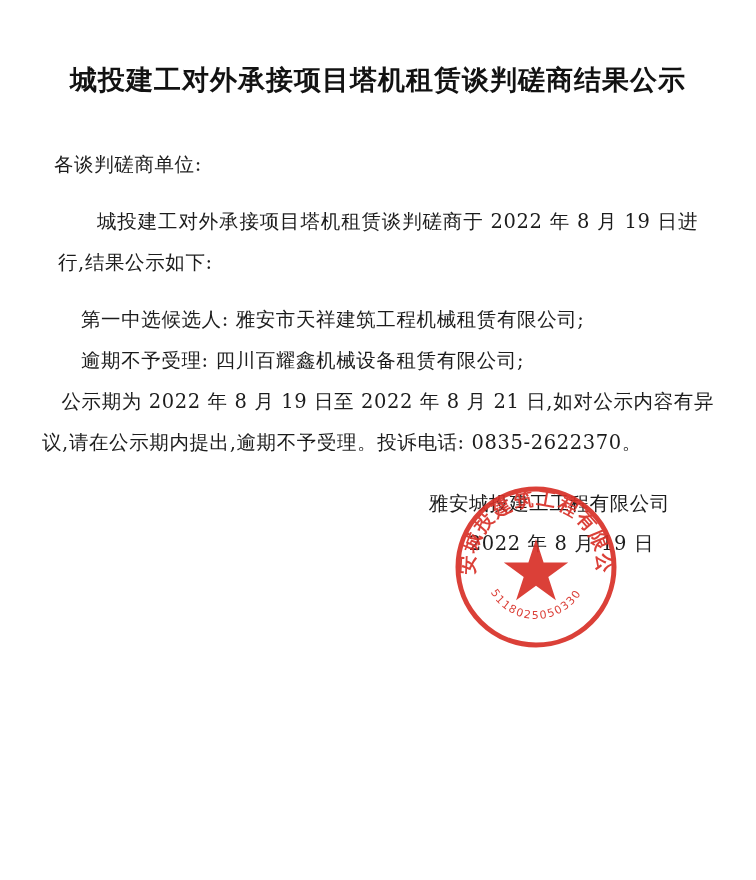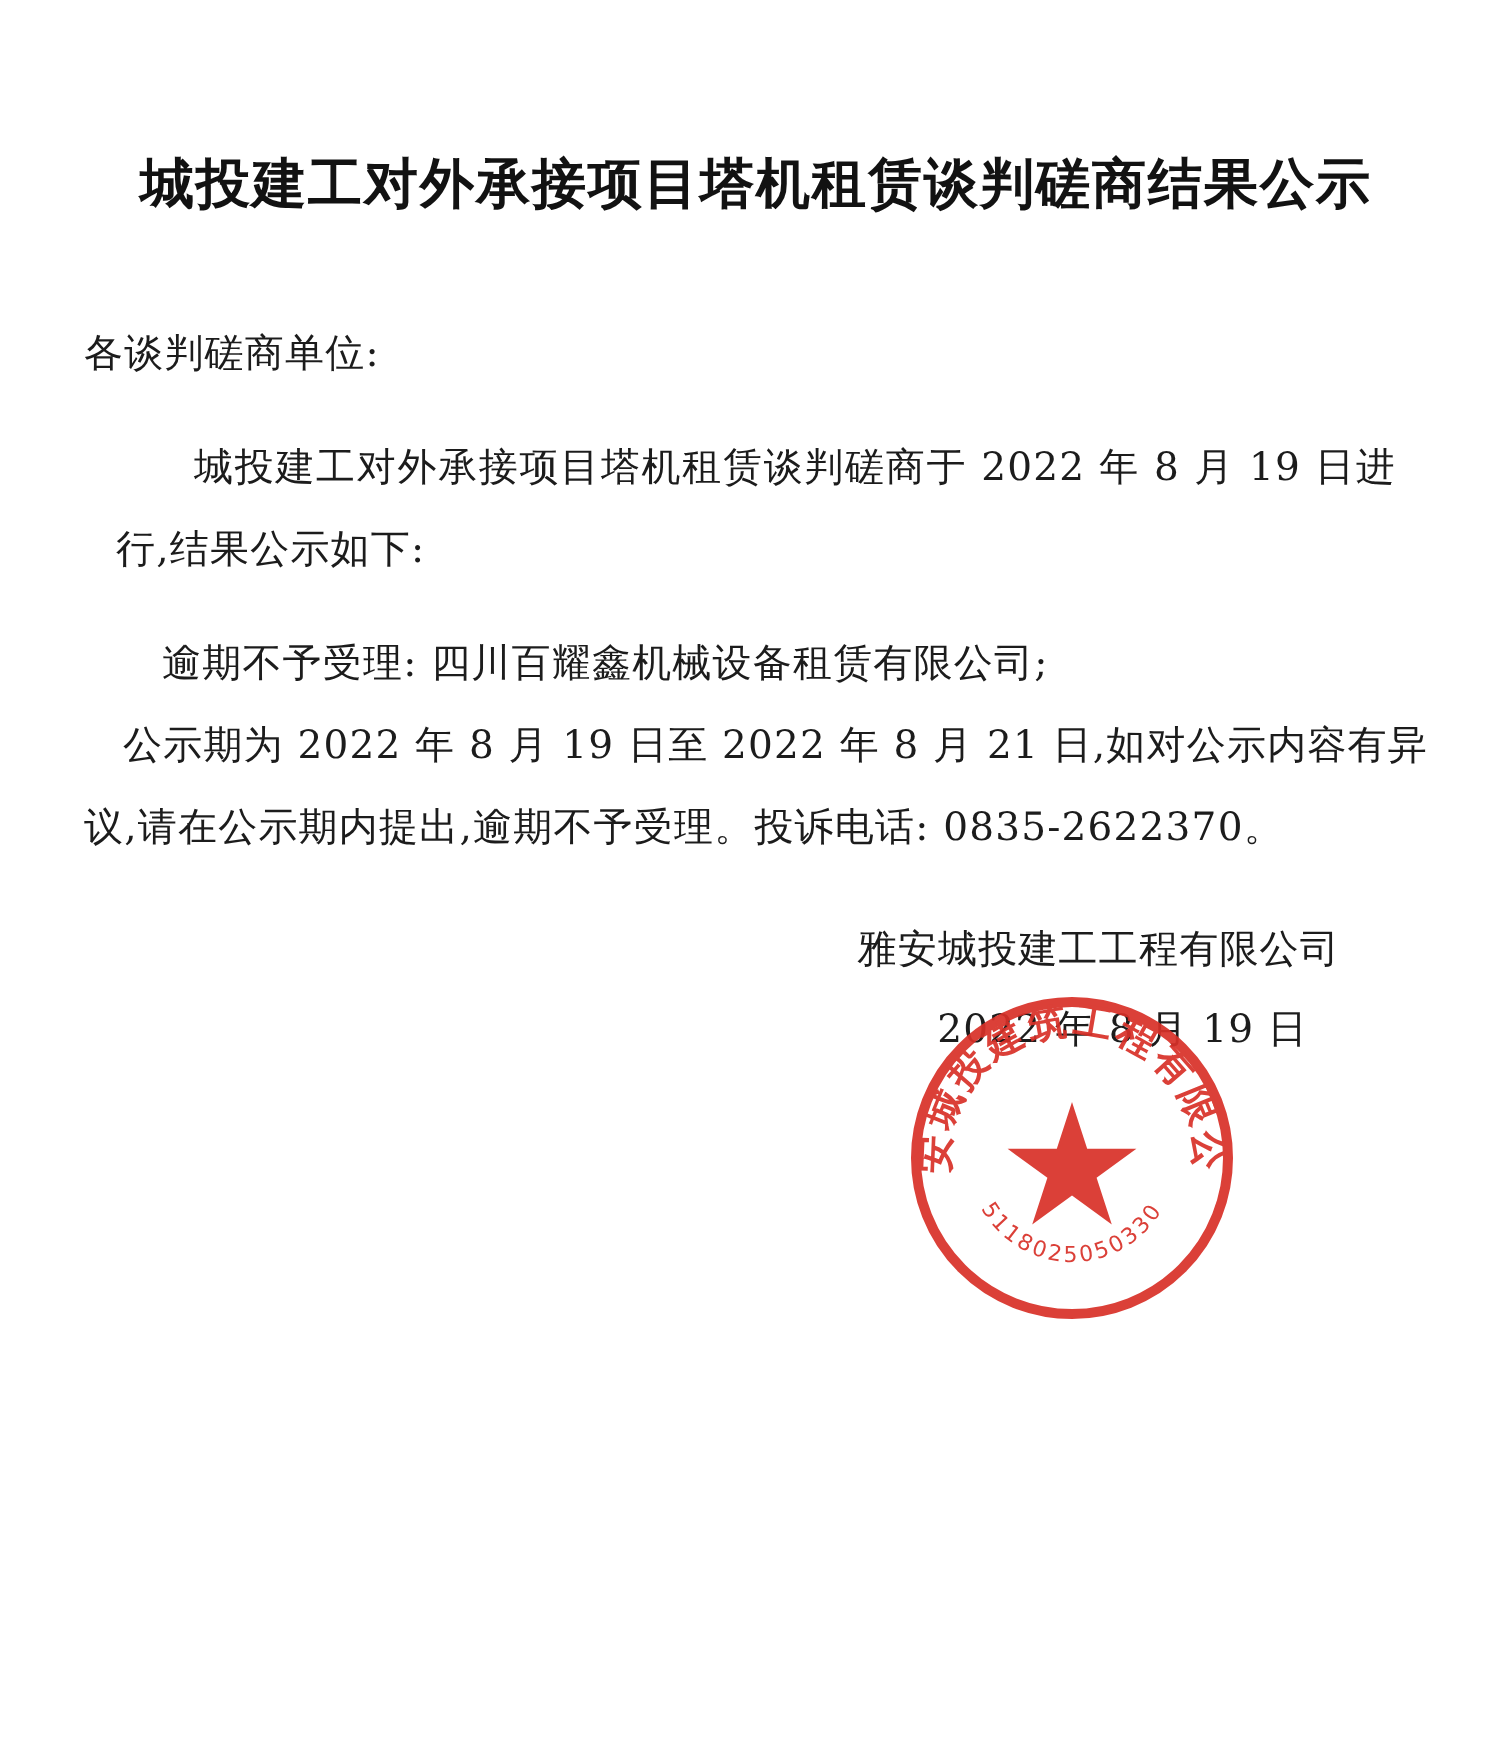--- a/index.html
+++ b/index.html
@@ -16,38 +16,38 @@
     overflow: hidden;
   }
   .page {
     position: relative;
     width: 756px;
     height: 880px;
     box-sizing: border-box;
     padding: 0 42px;
   }
   .doc-title {
-    margin: 12px;
+    margin: 0;
     padding-top: 62px;
     text-align: center;
     font-size: 27px;
     font-weight: bold;
     letter-spacing: 1px;
     font-family: "DejaVu Sans", "Liberation Sans", sans-serif;
     color: #121212;
   }
   .body-block {
     margin-top: 46px;
     font-size: 19.5px;
     line-height: 41px;
     letter-spacing: 0.6px;
     color: #1c1c1c;
   }
   .p-flush {
-    margin: 0;
+    margin: 12px;
     text-align: justify;
   }
   .p-indent {
     margin: 16px;
     text-indent: 2em;
     text-align: justify;
   }
   .p-indent-1 {
     margin: 0;
     text-indent: 2em;
@@ -91,20 +91,21 @@
 <div class="page">
 
   <h1 class="doc-title">城投建工对外承接项目塔机租赁谈判磋商结果公示</h1>
 
   <div class="body-block">
 
     <p class="p-flush">各谈判磋商单位:</p>
 
     <p class="p-indent">城投建工对外承接项目塔机租赁谈判磋商于 2022 年 8 月 19 日进行,结果公示如下:</p>
 
+    <p class="p-indent-1">第一中选候选人: 雅安市天祥建筑工程机械租赁有限公司;</p>
 
     <p class="p-indent-1">逾期不予受理: 四川百耀鑫机械设备租赁有限公司;</p>
 
 
     <p class="p-halfindent">公示期为 2022 年 8 月 19 日至 2022 年 8 月 21 日,如对公示内容有异议,请在公示期内提出,逾期不予受理。投诉电话: 0835-2622370。</p>
 
   </div>
 
   <div class="sign-block">
     <div>雅安城投建工工程有限公司</div>

